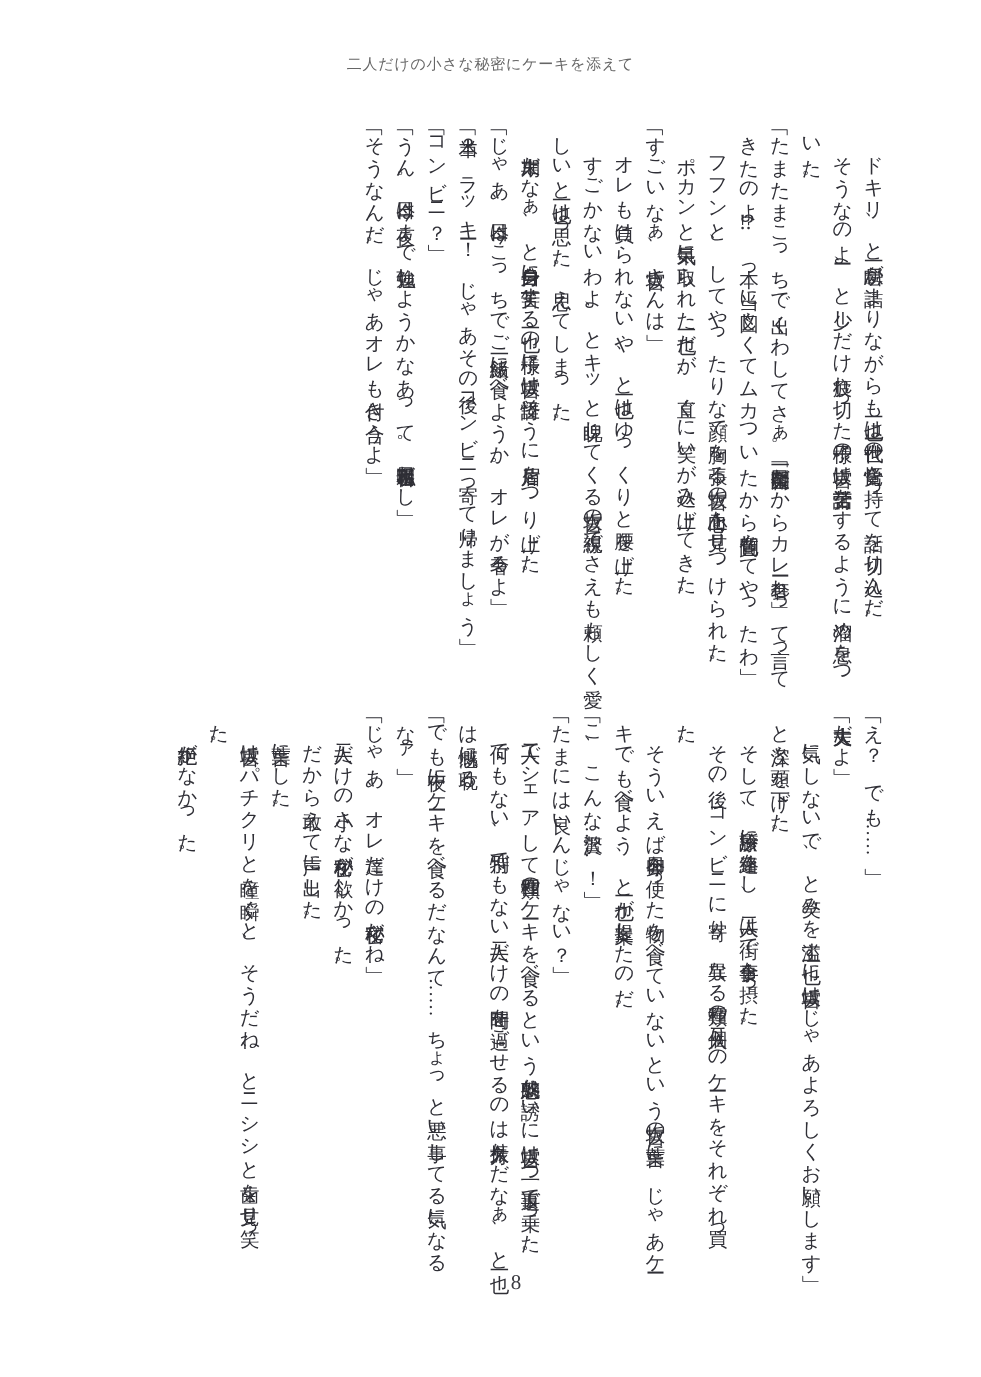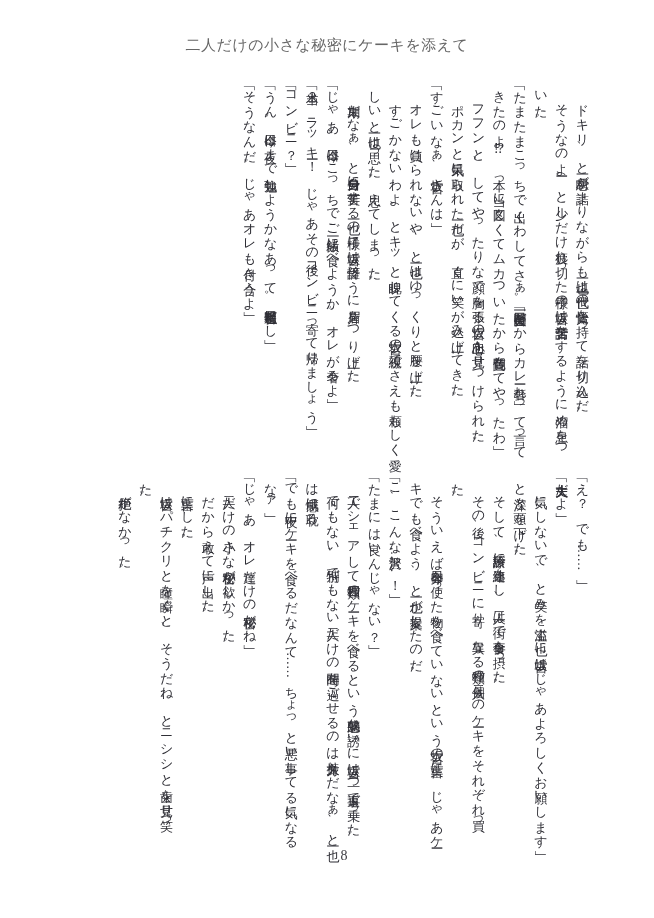--- a/index.html
+++ b/index.html
@@ -14,21 +14,21 @@
     background: #ffffff;
     overflow: hidden;
     font-family: "Liberation Serif", "DejaVu Serif", serif;
   }
   .header-title {
     position: absolute;
     top: 36px;
     left: 0;
     width: 100%;
     text-align: center;
-    font-size: 15px;
+    font-size: 10px;
     letter-spacing: 0.5px;
     color: #666666;
     font-family: "Liberation Sans", "DejaVu Sans", sans-serif;
   }
   .vblock {
     position: absolute;
     right: 62px;
     width: 505px;
     height: 378px;
     writing-mode: vertical-rl;

